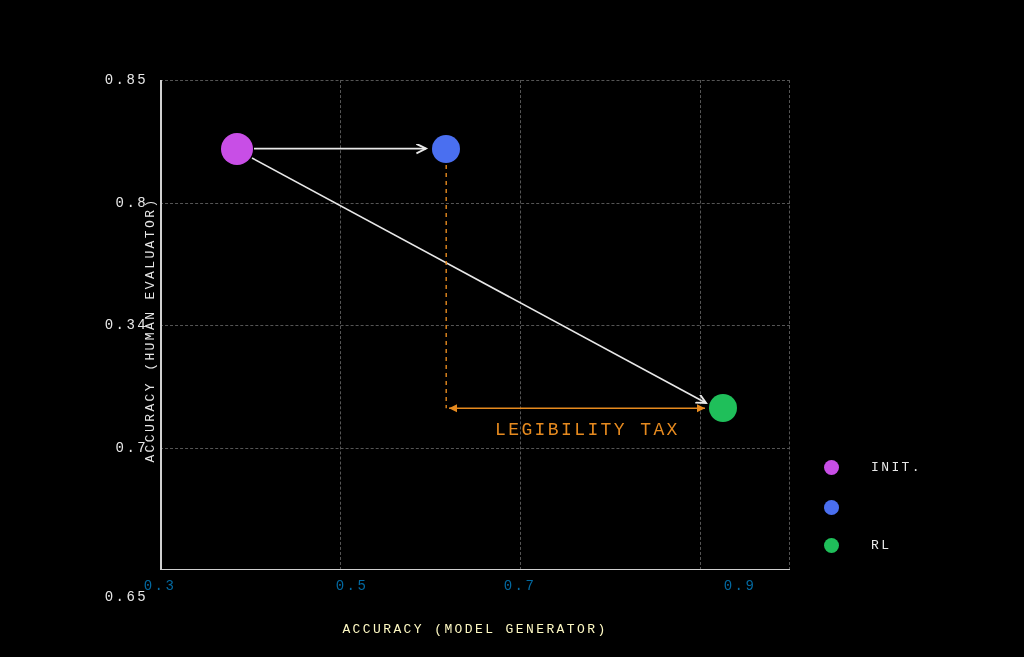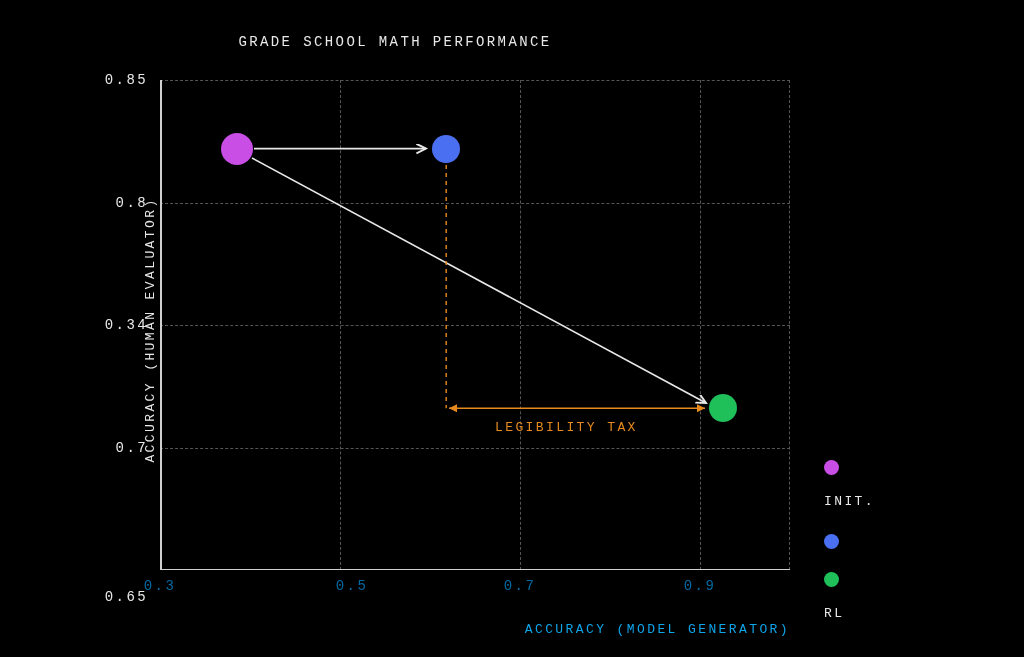--- a/index.html
+++ b/index.html
@@ -36,23 +36,23 @@
     transform-origin: center;
     font-size: 13px;
     color: #e8e8e8;
     white-space: nowrap;
   }
   .xlabel {
     position: absolute;
     top: 622px;
     left: 160px;
     width: 630px;
-    text-align: right;
+    text-align: center;
     font-size: 13px;
-    color: #0ea5e9;
+    color: #fef9c3;
   }
   
   .plot {
     position: absolute;
     left: 160px;
     top: 80px;
     width: 630px;   
     height: 490px;  
   }
   .axis-line {
@@ -107,66 +107,64 @@
     position: absolute;
     left: 824px;
     top: 459px;
     font-size: 13px;
     color: #e8e8e8;
   }
   .legend-row {
     display: flex;
     align-items: flex-start;
     margin-bottom: 22px;
-    gap: 18px;
-    flex-direction: column;
+    gap: 32px;
   }
   .legend-dot {
     width: 15px;
     height: 15px;
     border-radius: 50%;
     flex-shrink: 0;
     margin-top: 1px;
   }
   .legend-label {
     line-height: 1.35;
     max-width: 150px;
   }
   .annotation {
     position: absolute;
-    font-size: 13px;
+    font-size: 18px;
     color: #e68a1f;
     white-space: nowrap;
   }
   svg.arrows {
     position: absolute;
     left: 0; top: 0;
     width: 100%; height: 100%;
     overflow: visible;
   }
 </style>
 </head>
 <body>
 
 <div class="container">
 
-  <div class="title">GRADE SCHOOL MATH PERFORMANCE</div>
   <div class="ylabel">ACCURACY (HUMAN EVALUATOR)</div>
   <div class="xlabel">ACCURACY (MODEL GENERATOR)</div>
 
   <div class="ytick" style="top:597px">0.65</div>
   <div class="ytick" style="top:447.5px">0.7</div>
   <div class="ytick" style="top:325px">0.34</div>
   <div class="ytick" style="top:202.5px">0.8</div>
   <div class="ytick" style="top:80px">0.85</div>
 
   <div class="xtick" style="left:160px">0.3</div>
   <div class="xtick" style="left:352px">0.5</div>
   <div class="xtick" style="left:520px">0.7</div>
-  <div class="xtick" style="left:700px">0.9</div>
+  <div class="xtick" style="left:740px">0.9</div>
 
   <div class="plot">
 
     <div class="grid-v" style="left:180px"></div>
     <div class="grid-v" style="left:360px"></div>
     <div class="grid-v" style="left:540px"></div>
     <div class="grid-v" style="left:629px"></div>
 
     <div class="grid-h" style="top:0px"></div>
     <div class="grid-h" style="top:122.5px"></div>

